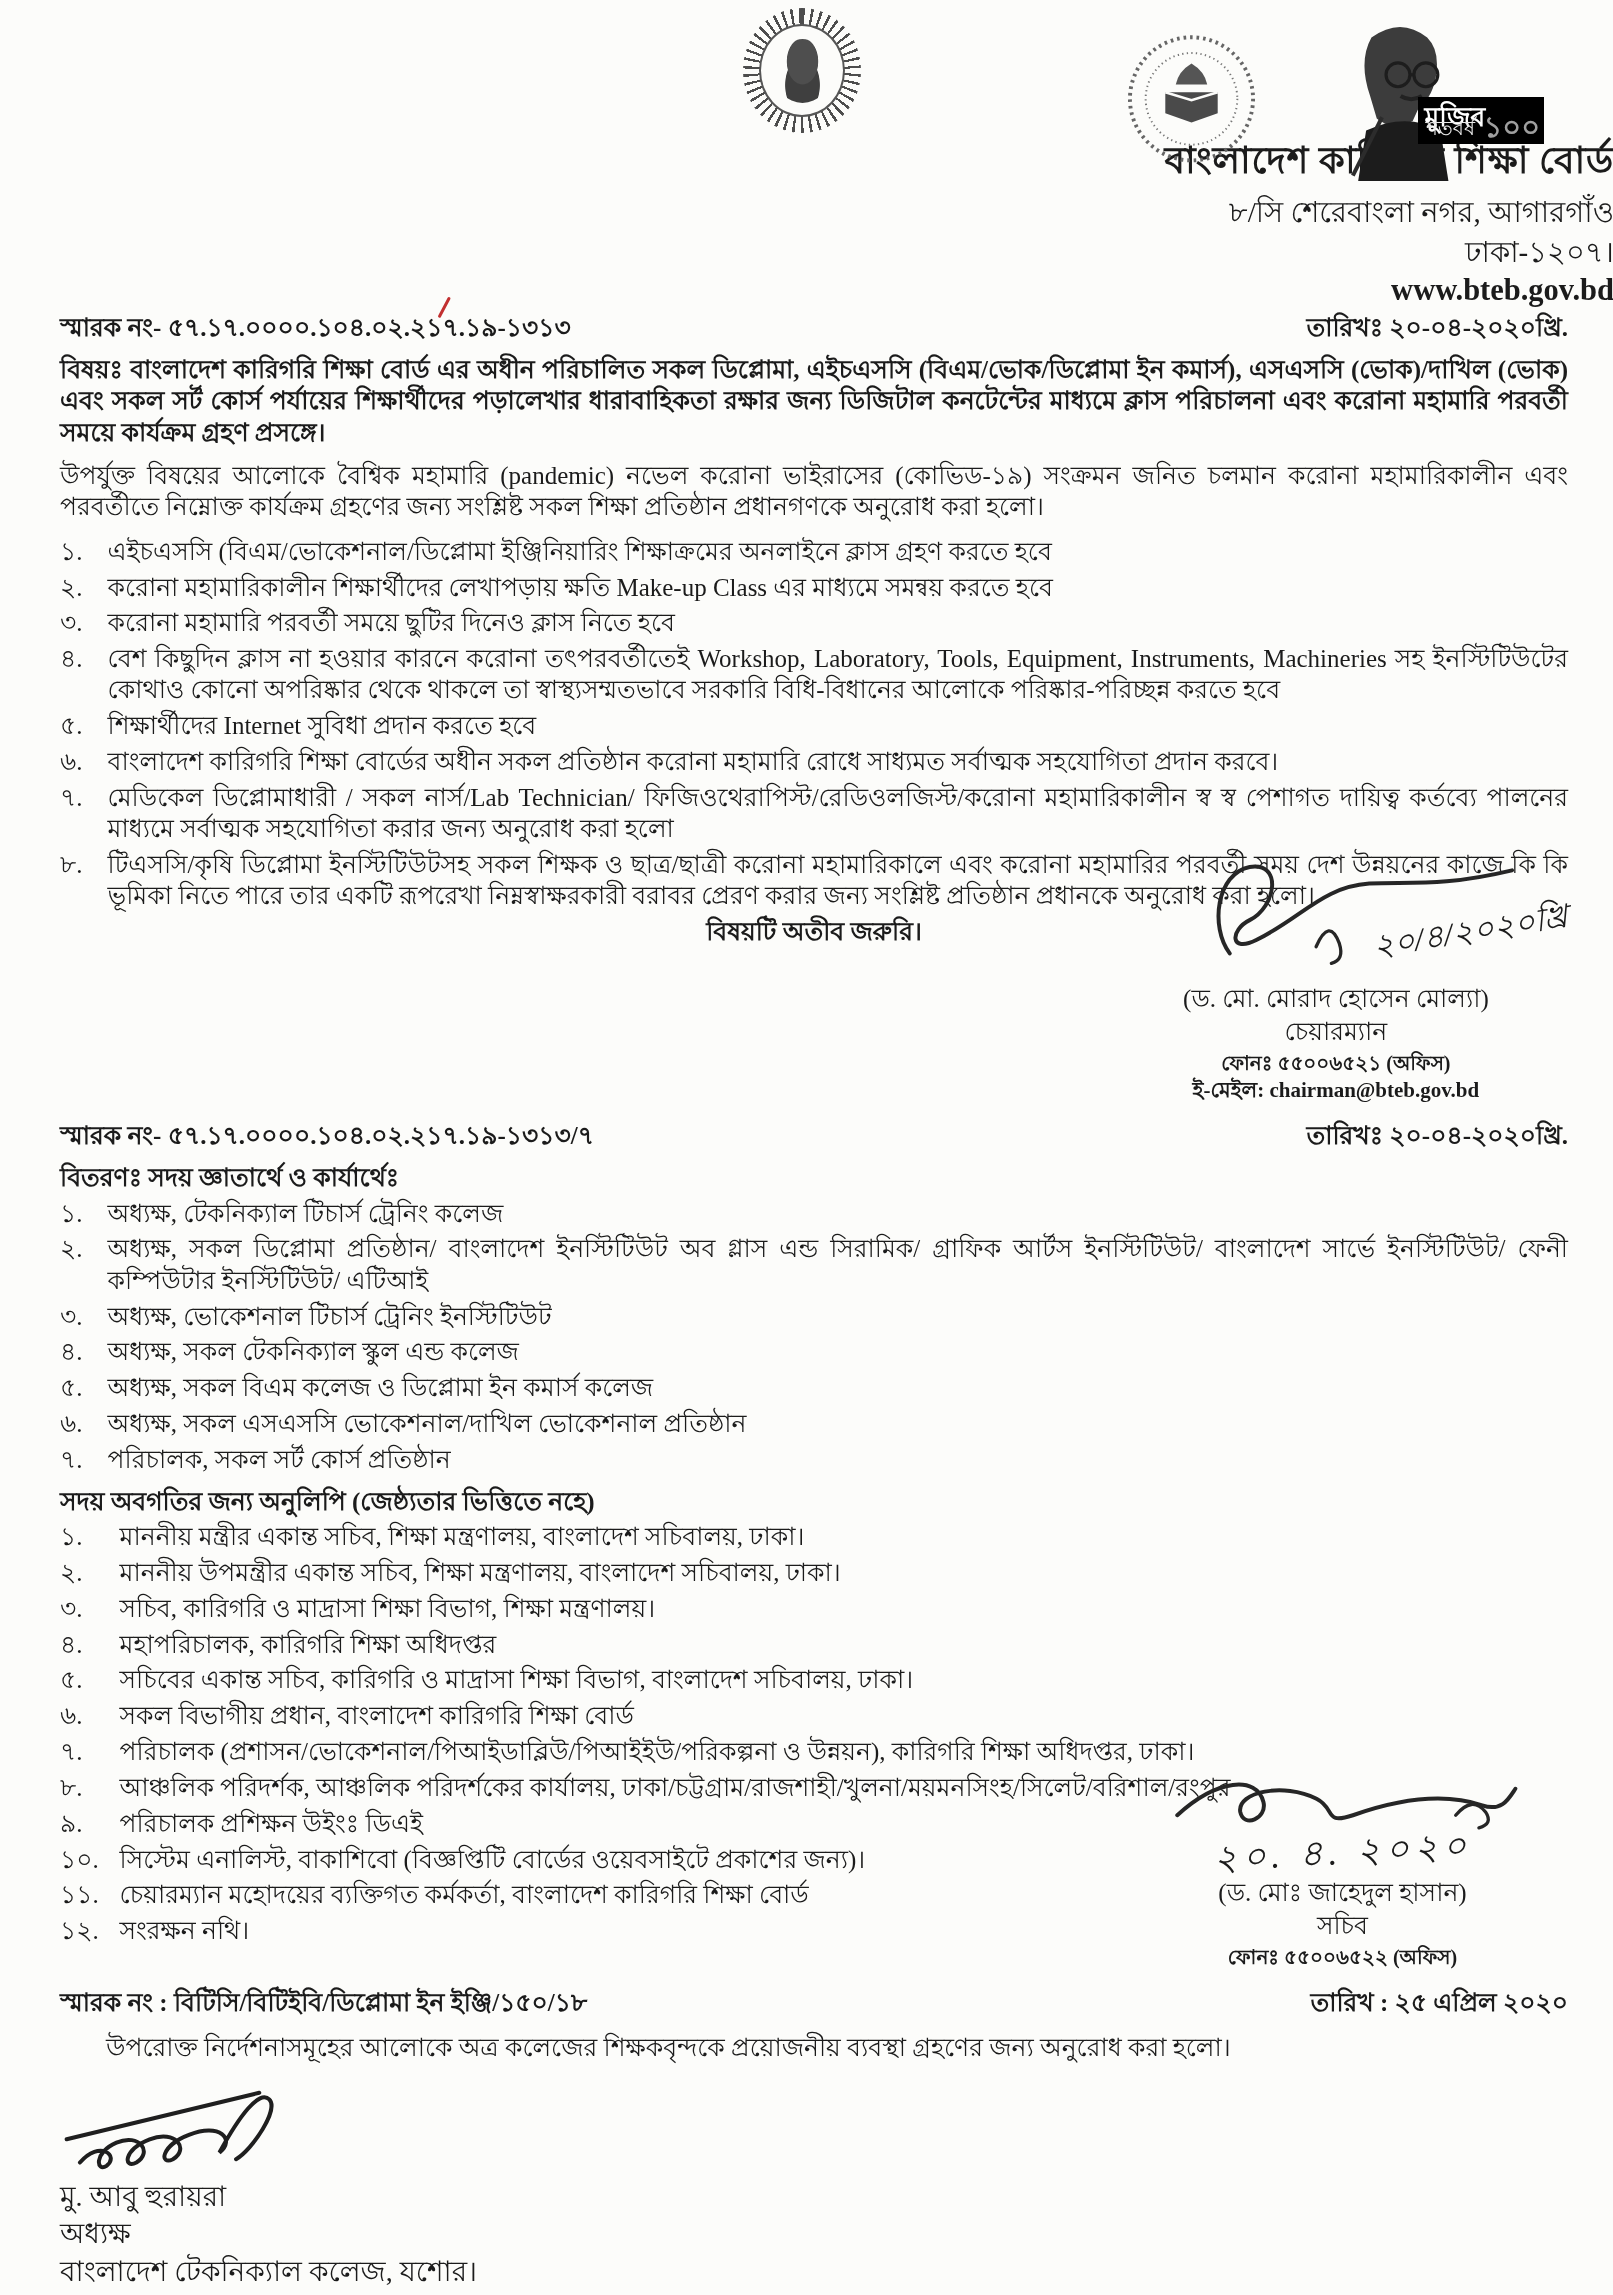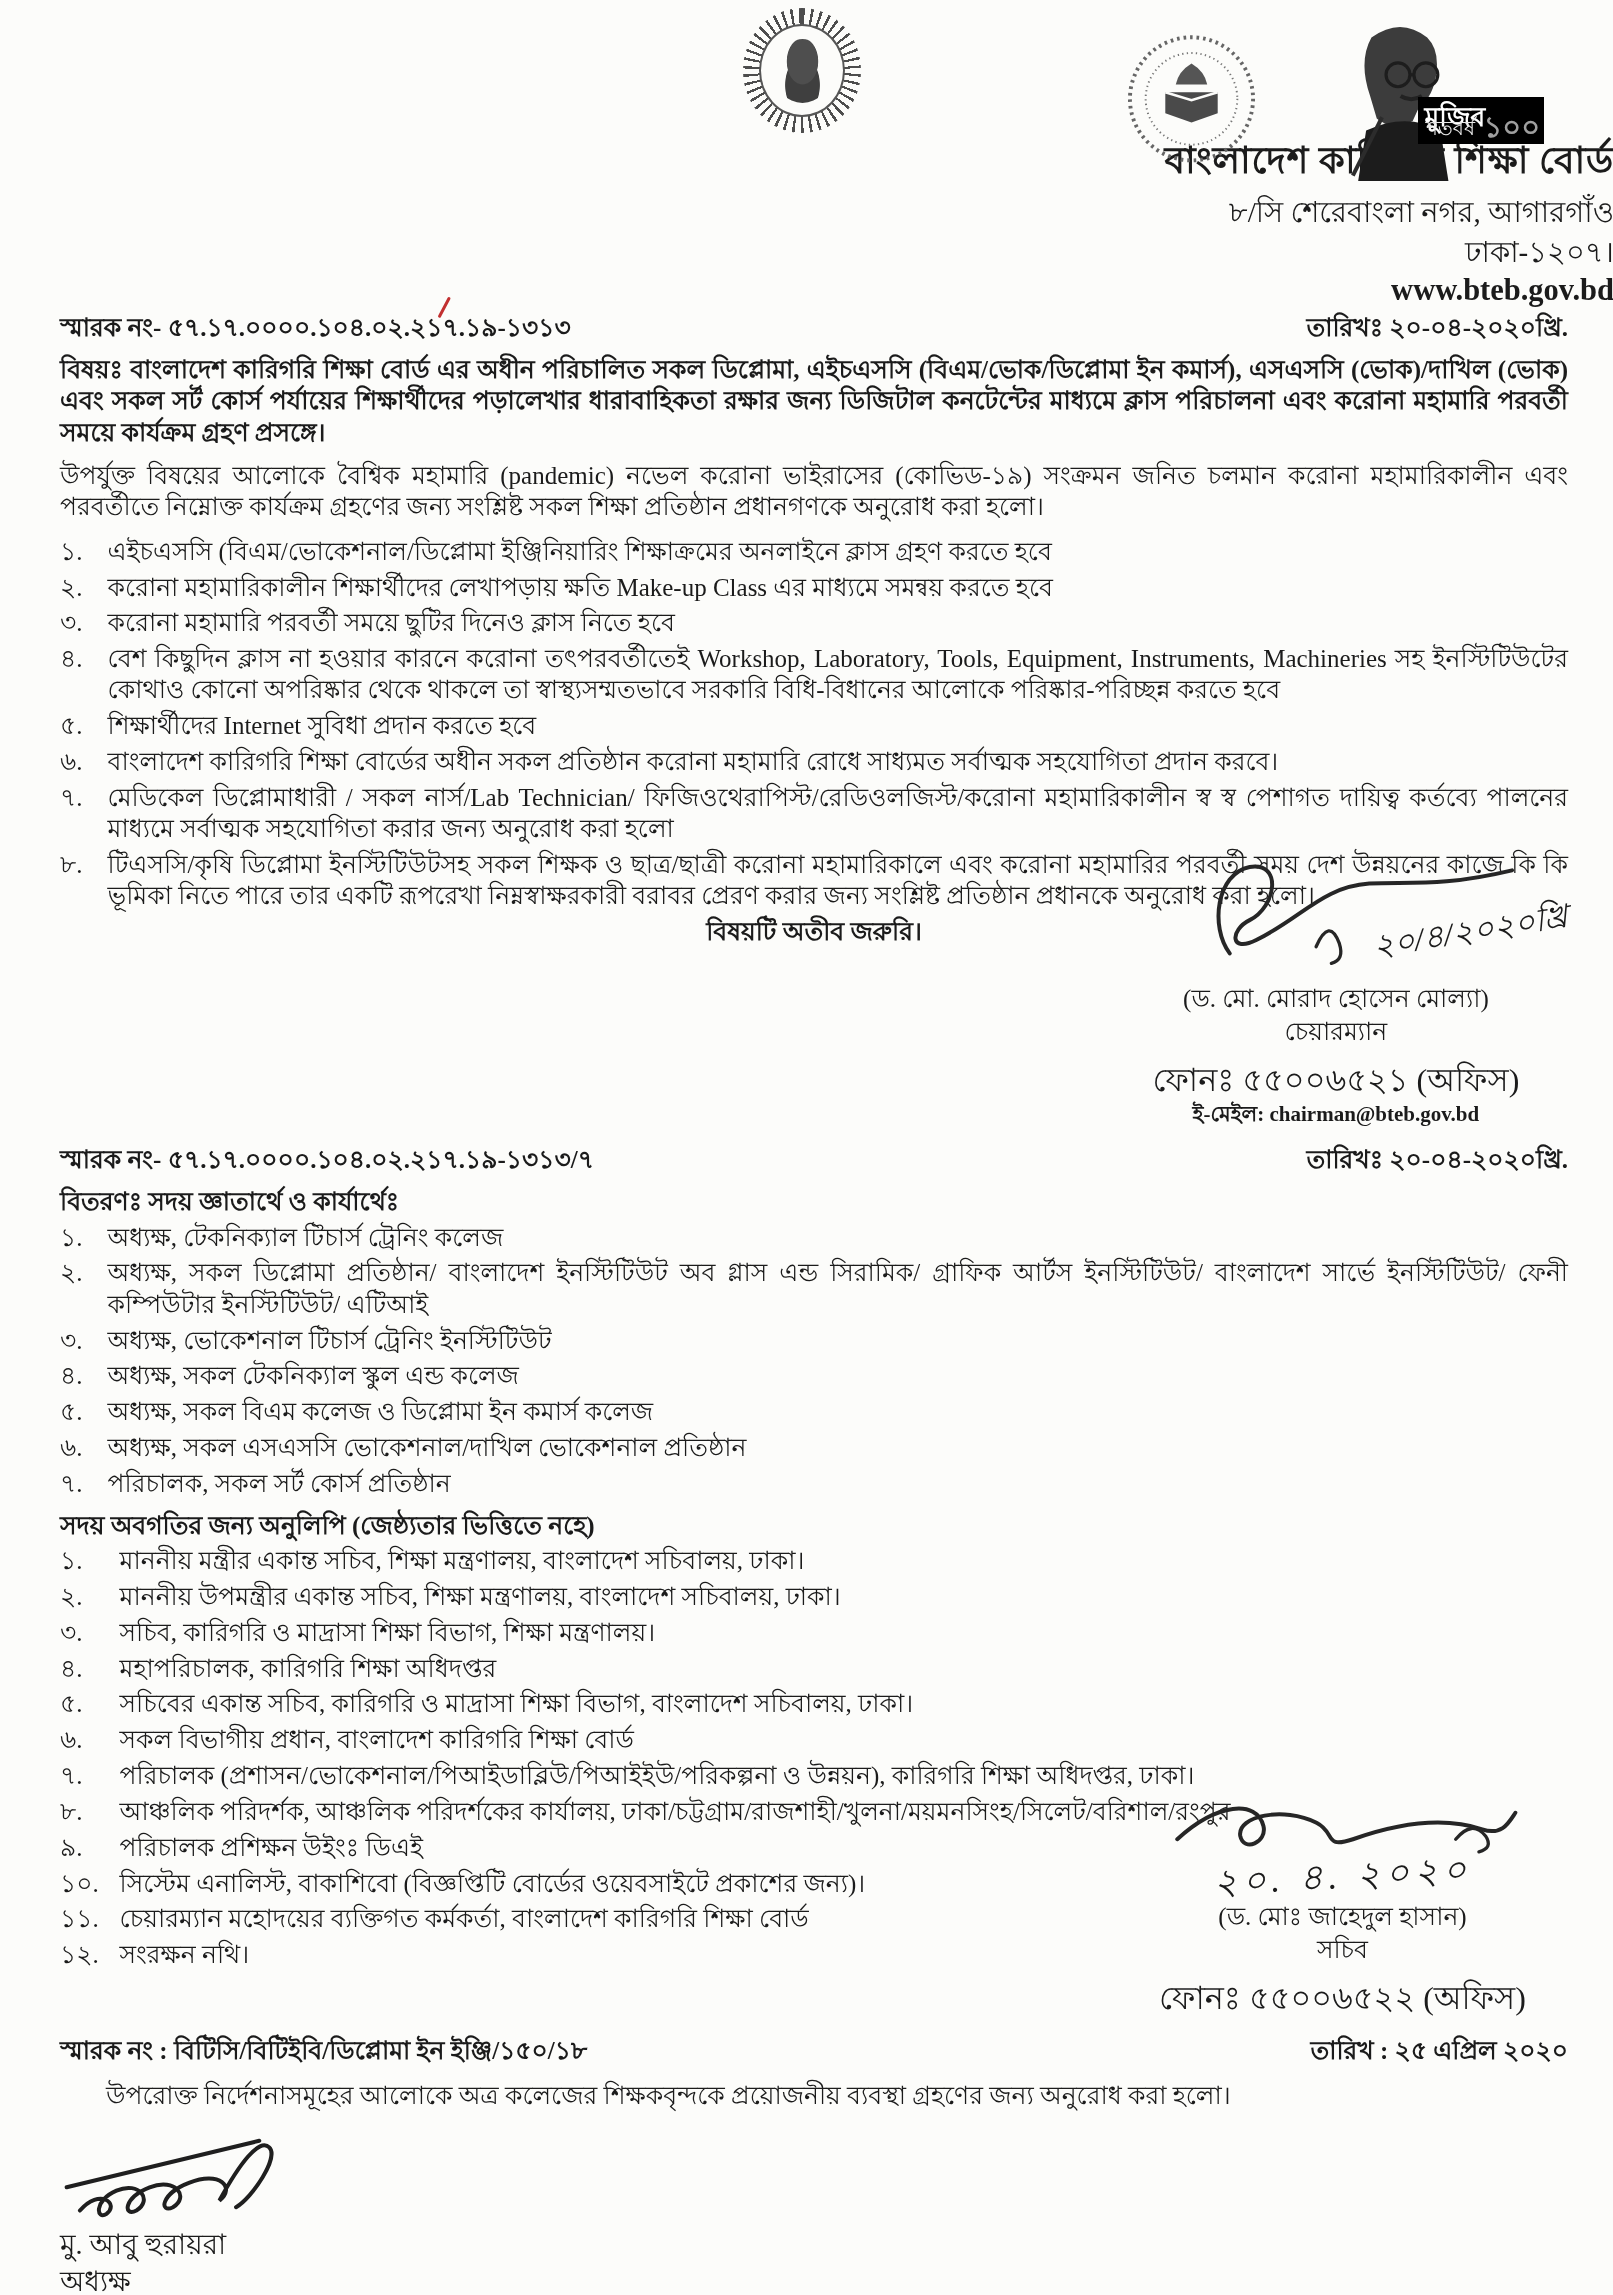--- a/index.html
+++ b/index.html
@@ -44,21 +44,21 @@
   
   .sig-block{position:relative;text-align:center;}
   .sig-chairman{width:451px;margin:-100px 6.6px 0 auto;}
   .sig-secretary{width:411px;margin:-199px 20px 0 auto;}
   .sig-svg{display:block;margin:0 auto;}
   .hand{font-style:italic;font-size:32px;white-space:nowrap;}
   .hand-chair{position:absolute;right:-6.6px;top:64px;transform:rotate(-9deg);}
   .hand-secy{transform:rotate(-3deg);margin-top:-22.6px;font-size:36px;letter-spacing:5.3px;}
   .sig-name{margin-top:2.7px;font-weight:normal;}
   .sig-role{margin-top:1.3px;}
-  .sig-phone{margin-top:13px;font-weight:normal;font-size:32px;}
+  .sig-phone{margin-top:4px;font-weight:bold;font-size:20px;}
   .sig-email{margin-top:1.3px;font-weight:bold;font-size:21px;}
   .dist-head,.cc-head{margin-top:10.6px;font-weight:bold;}
   .memo2{margin-top:17px;}
   .memo3{margin-top:17px;font-weight:bold;}
   .closing{margin-top:13.3px;text-indent:46px;}
   .sig-principal{margin-top:13.3px;width:504px;text-align:left;}
   .p-line{margin-top:2.7px;font-size:28px;}
 </style>
 </head>
 <body>

